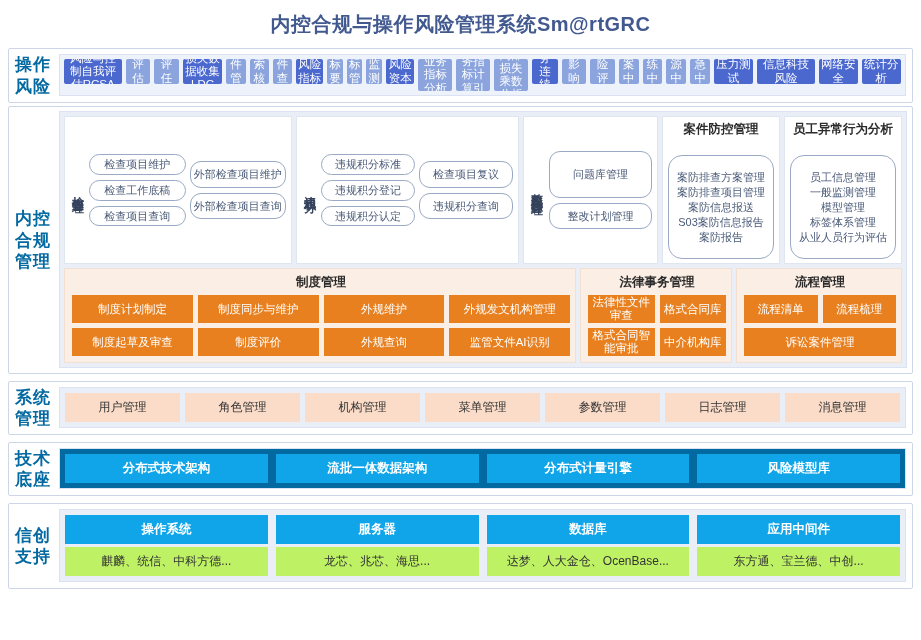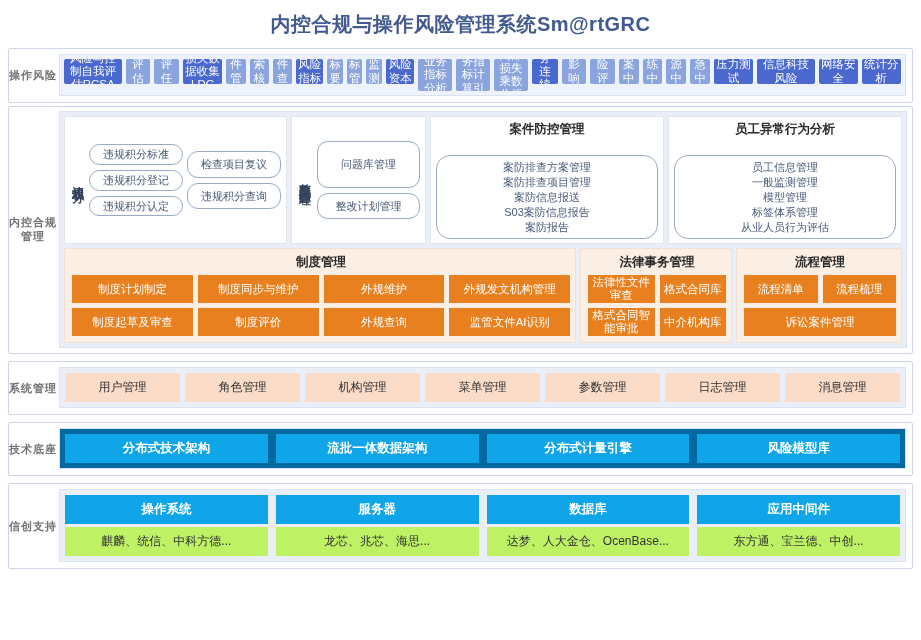--- a/index.html
+++ b/index.html
@@ -30,23 +30,23 @@
     margin:0 8px 7px 8px;
     border-radius:2px;
   }
   .band-label{
     width:48px;
     flex:0 0 48px;
     display:flex;
     align-items:center;
     justify-content:center;
     text-align:center;
-    font-size:11px;
+    font-size:17px;
     font-weight:bold;
-    color:#737373;
+    color:#0369a1;
     line-height:1.25;
     letter-spacing:1px;
   }
   .band-body{flex:1 1 auto;padding:5px 6px 6px 2px;min-width:0;}
 
   
   .top-band{margin-bottom:3px;}
   .top-inner{
     background:#eef2fa;
     border:1px solid #dbe3f2;
@@ -127,21 +127,21 @@
   .card-col{display:flex;flex-direction:column;flex:1 1 0;min-width:0;justify-content:flex-start;}
   .bigpill{
     flex:1 1 auto;
     border:1px solid #9aa9c4;
     border-radius:14px;
     display:flex;flex-direction:column;
     align-items:center;justify-content:center;
     gap:1px;
     font-size:11px;
     color:#4a5a78;
-    padding:4px 3px;
+    padding:14px 3px;
     line-height:1.28;
   }
 
   .mid-bottom{display:flex;gap:4px;}
   .obox{
     background:#fbeee4;
     border:1px solid #f2e0d2;
     box-sizing:border-box;
     padding:4px 5px 6px 7px;
     min-width:0;
@@ -288,20 +288,32 @@
     </div>
   </div>
 
   <div class="band mid-band">
     <div class="band-label">内控合规管理</div>
     <div class="band-body">
       <div class="mid-inner">
 
         <div class="mid-top">
 
+          <div class="card" style="flex:0 0 228px;">
+            <div class="vlabel">检查管理</div>
+            <div class="pill-col" style="margin-left:3px;">
+              <div class="pill">检查项目维护</div>
+              <div class="pill">检查工作底稿</div>
+              <div class="pill">检查项目查询</div>
+            </div>
+            <div class="pill-col" style="margin-left:4px;">
+              <div class="pill two" style="padding:6px 2px;">外部检查项目维护</div>
+              <div class="pill two" style="padding:6px 2px;">外部检查项目查询</div>
+            </div>
+          </div>
 
           <div class="card" style="flex:0 0 223px;">
             <div class="vlabel">违规积分</div>
             <div class="pill-col" style="margin-left:3px;">
               <div class="pill">违规积分标准</div>
               <div class="pill">违规积分登记</div>
               <div class="pill">违规积分认定</div>
             </div>
             <div class="pill-col" style="margin-left:4px;">
               <div class="pill" style="padding:6px 2px;">检查项目复议</div>

